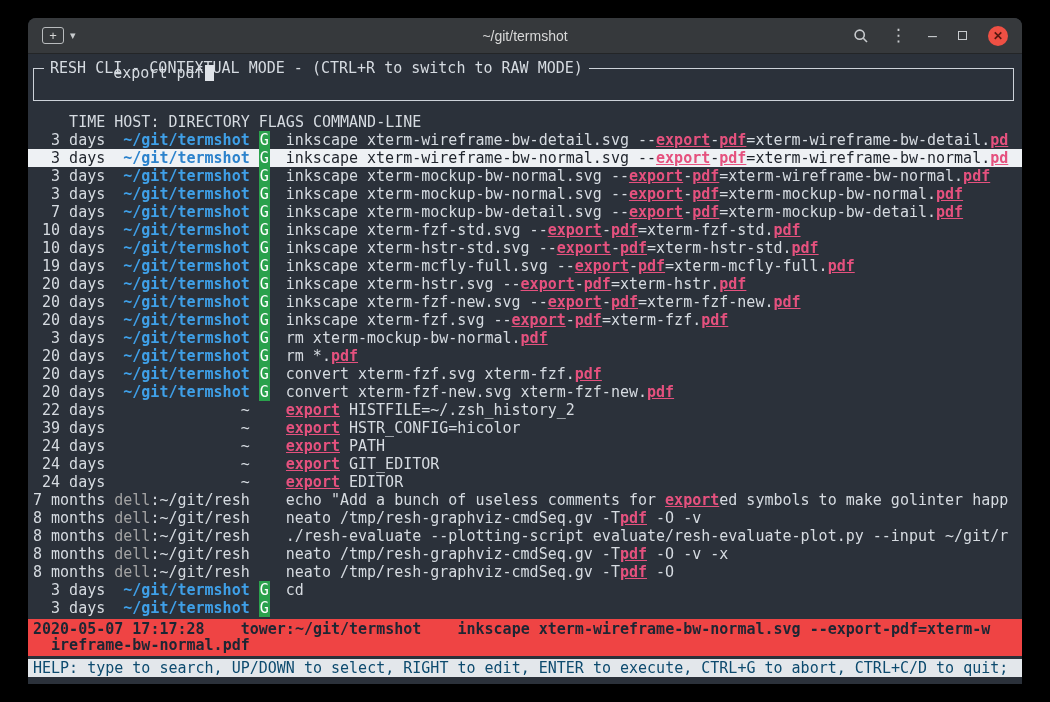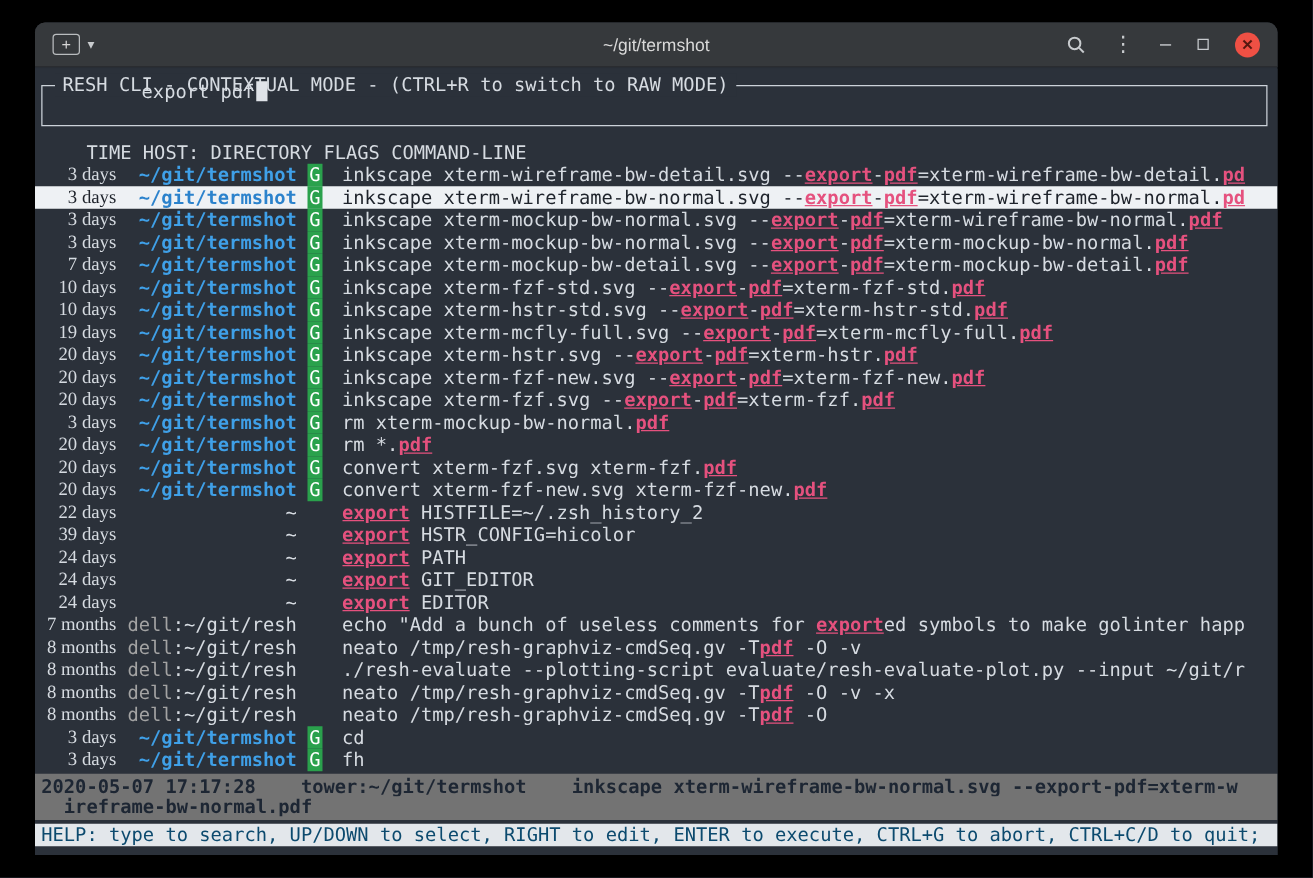--- a/index.html
+++ b/index.html
@@ -61,31 +61,31 @@
     display:inline-block; width:9px; height:16px; background:#dfe3e8;
     vertical-align:-3px; margin-left:1px;
   }
   .table-header {
     padding-left:calc(5px + 4ch); white-space:pre;
     height:18px;
   }
   .rows { }
   .row { display:flex; height:18px; padding:0 8px 0 5px; white-space:pre; }
   .row.selected { background:#eef1f4; color:#1e232b; }
-  .col-time { flex:none; width:8ch; text-align:right; overflow:hidden;font-family:Liberation Serif, serif; }
+  .col-time { flex:none; width:8ch; text-align:right; overflow:hidden; }
   .col-host { flex:none; width:15ch; margin-left:1ch; text-align:right; overflow:hidden; }
   .col-flag { flex:none; width:2ch; margin-left:1ch; }
   .col-cmd  { flex:1; margin-left:1ch; overflow:hidden; }
   .host-dir { color:#3fa0e8; font-weight:bold; }
   .row.selected .host-dir { color:#2b82cc; }
   .host-remote { color:#a3a3a3; }
   .flag-g { background:#2aa14c; color:#ffffff; padding:0 1px; }
   .hl { color:#e5517e; font-weight:bold;text-decoration:underline; }
   .detail {
-    margin-top:2px; background:#737373; color:#1d2633; font-weight:bold;
+    margin-top:2px; background:#ef4444; color:#1d2633; font-weight:bold;
     padding:2px 8px 3px 5px; line-height:16px;
   }
   .detail-line { white-space:pre; overflow:hidden; height:16px; }
   .help {
     margin-top:3px; background:#e3e7eb; color:#0c4a6e;
     padding:0 8px 0 5px; line-height:18px; height:18px;
     white-space:pre; overflow:hidden;
   }
 </style>
 </head>
@@ -156,21 +156,21 @@
         <div class="row"><span class="col-time">39 days</span><span class="col-host"><span>~</span></span><span class="col-flag"></span><span class="col-cmd"><span class="hl">export</span> HSTR_CONFIG=hicolor</span></div>
         <div class="row"><span class="col-time">24 days</span><span class="col-host"><span>~</span></span><span class="col-flag"></span><span class="col-cmd"><span class="hl">export</span> PATH</span></div>
         <div class="row"><span class="col-time">24 days</span><span class="col-host"><span>~</span></span><span class="col-flag"></span><span class="col-cmd"><span class="hl">export</span> GIT_EDITOR</span></div>
         <div class="row"><span class="col-time">24 days</span><span class="col-host"><span>~</span></span><span class="col-flag"></span><span class="col-cmd"><span class="hl">export</span> EDITOR</span></div>
         <div class="row"><span class="col-time">7 months</span><span class="col-host"><span class="host-remote">dell</span>:~/git/resh</span><span class="col-flag"></span><span class="col-cmd">echo "Add a bunch of useless comments for <span class="hl">export</span>ed symbols to make golinter happ</span></div>
         <div class="row"><span class="col-time">8 months</span><span class="col-host"><span class="host-remote">dell</span>:~/git/resh</span><span class="col-flag"></span><span class="col-cmd">neato /tmp/resh-graphviz-cmdSeq.gv -T<span class="hl">pdf</span> -O -v</span></div>
         <div class="row"><span class="col-time">8 months</span><span class="col-host"><span class="host-remote">dell</span>:~/git/resh</span><span class="col-flag"></span><span class="col-cmd">./resh-evaluate --plotting-script evaluate/resh-evaluate-plot.py --input ~/git/r</span></div>
         <div class="row"><span class="col-time">8 months</span><span class="col-host"><span class="host-remote">dell</span>:~/git/resh</span><span class="col-flag"></span><span class="col-cmd">neato /tmp/resh-graphviz-cmdSeq.gv -T<span class="hl">pdf</span> -O -v -x</span></div>
         <div class="row"><span class="col-time">8 months</span><span class="col-host"><span class="host-remote">dell</span>:~/git/resh</span><span class="col-flag"></span><span class="col-cmd">neato /tmp/resh-graphviz-cmdSeq.gv -T<span class="hl">pdf</span> -O</span></div>
         <div class="row"><span class="col-time">3 days</span><span class="col-host"><span class="host-dir">~/git/termshot</span></span><span class="col-flag"><span class="flag-g">G</span></span><span class="col-cmd">cd</span></div>
-        <div class="row"><span class="col-time">3 days</span><span class="col-host"><span class="host-dir">~/git/termshot</span></span><span class="col-flag"><span class="flag-g">G</span></span><span class="col-cmd">fh</span></div>
+        <div class="row"><span class="col-time">3 days</span><span class="col-host"><span class="host-dir">~/git/termshot</span></span><span class="col-flag"><span class="flag-g">G</span></span></div>
       </div>
 
     <div class="detail">
       <div class="detail-line">2020-05-07 17:17:28    tower:~/git/termshot    inkscape xterm-wireframe-bw-normal.svg --export-pdf=xterm-w</div>
       <div class="detail-line">  ireframe-bw-normal.pdf</div>
     </div>
 
     <div class="help">HELP: type to search, UP/DOWN to select, RIGHT to edit, ENTER to execute, CTRL+G to abort, CTRL+C/D to quit;</div>
 
   </div>

